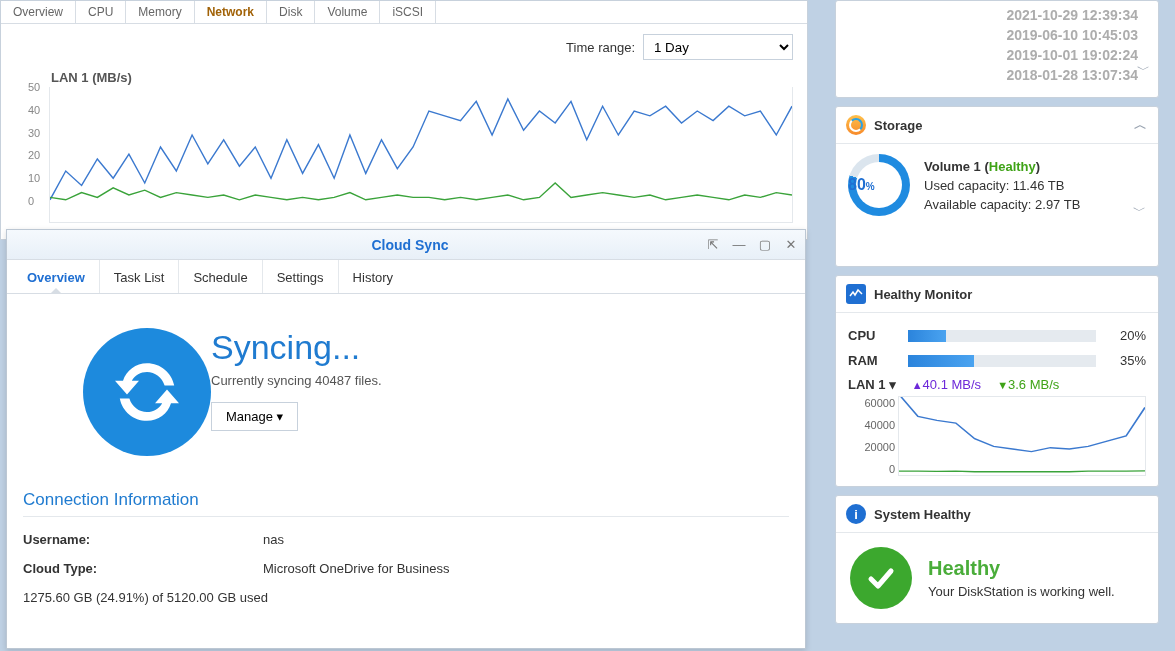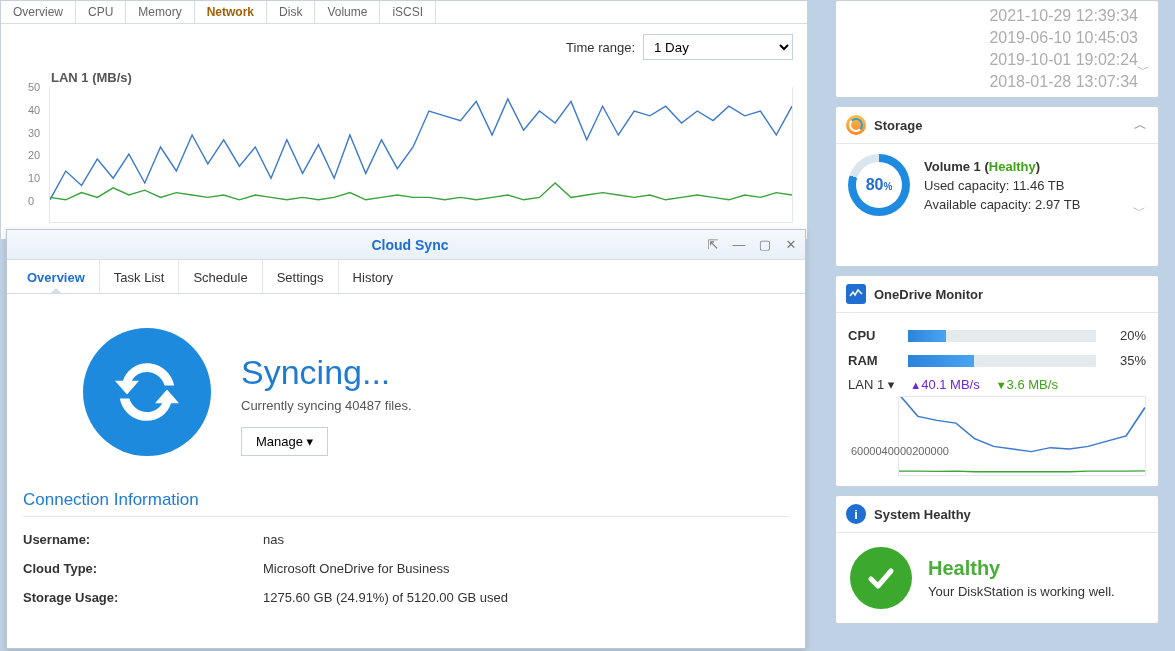--- a/index.html
+++ b/index.html
@@ -25,21 +25,21 @@
   .cs-titlebar { height:30px; background:linear-gradient(#f5f9fd,#e8f0f8); border-bottom:1px solid #d7dde4; display:flex; align-items:center; justify-content:center; position:relative; }
   .cs-title { color:#1f6fd2; font-weight:600; font-size:14px;margin-left:8px; }
   .cs-winbtns { position:absolute; right:6px; top:6px; display:flex; gap:10px; color:#777; }
   .cs-winbtns span { cursor:pointer; width:16px; height:16px; display:flex; align-items:center; justify-content:center; }
   .cs-tabs { display:flex; border-bottom:1px solid #d7dde4; padding-left:6px; }
   .cs-tab { padding:10px 14px 8px; color:#333; cursor:pointer; position:relative; }
   .cs-tab.sep { border-right:1px solid #e4e8ec; }
   .cs-tab.active { color:#1f6fd2; font-weight:700; }
   .cs-tab.active::after { content:""; position:absolute; left:50%; bottom:-1px; margin-left:-6px; width:0; height:0; border:6px solid transparent; border-bottom-color:#d7dde4; }
   .cs-body { padding:34px 16px 6px 16px; }
-  .cs-top { display:flex; gap:30px; align-items:flex-end; margin-bottom:34px; margin-left:60px; }
+  .cs-top { display:flex; align-items:flex-start; margin-bottom:34px; margin-left:60px; }
   .cs-sync-icon { width:128px; height:128px; border-radius:64px; background:#1d8add; display:flex; align-items:center; justify-content:center; }
   .cs-sync-icon svg { width:80px; height:80px; }
   .cs-status-text h1 { font-size:34px; font-weight:400; color:#1f7bd0; margin-bottom:6px; }
   .cs-status-text p { color:#555; margin-bottom:14px; }
   .cs-manage { border:1px solid #c7d1dc; background:#fff; padding:6px 14px; cursor:pointer; font-size:13px; }
   .cs-section-title { color:#1f7bd0; font-size:17px; margin-bottom:6px; }
   .cs-section-hr { border:none; border-top:1px solid #e4e8ec; margin-bottom:8px; }
   .cs-kv { display:flex; padding:7px 0; font-size:13px; color:#333; }
   .cs-kv .k { width:240px; font-weight:600; }
   .cs-kv .v { }
@@ -49,43 +49,43 @@
   .widget { background:#fff; border:1px solid #c7d1dc; border-radius:3px; }
   .widget-hd { display:flex; align-items:center; gap:8px; padding:8px 10px; border-bottom:1px solid #e4e8ec; font-weight:700; color:#333; }
   .widget-hd .ico { width:20px; height:20px; border-radius:3px; display:flex; align-items:center; justify-content:center; font-size:13px; color:#fff; }
   .hd-storage .ico { background:linear-gradient(#ffc04a,#f78a2a); border-radius:50%; position:relative; }
   .hd-storage .ico::after{ content:""; position:absolute; inset:3px; border-radius:50%; border:2px solid #fff; border-top-color:#2aa3e6; border-right-color:#2aa3e6; }
   .hd-rmon .ico { background:#1f6fd2; }
   .hd-health .ico { background:#1f6fd2; border-radius:50%; }
   .widget-body { padding:10px 12px; position:relative; }
 
   .log-widget { height:98px; overflow:hidden; }
-  .log-row { display:flex; justify-content:flex-end; color:#adadad; font-size:16px; padding:2px 18px; }
+  .log-row { display:flex; justify-content:flex-end; color:#adadad; font-size:14px; padding:2px 18px;font-weight:bold; }
   .log-more { position:absolute; right:8px; color:#9aa4b1; }
 
   .donut-wrap { display:flex; gap:14px; align-items:center; }
-  .donut { width:62px; height:62px; border-radius:50%; background:conic-gradient(#1f8be0 0 288deg, #dbe5ee 288deg 360deg); display:flex; align-items:center; justify-content:center; position:relative; }
+  .donut { width:62px; height:62px; border-radius:50%; background:conic-gradient(#1f8be0 0 288deg, #dbe5ee 288deg 360deg); display:flex; align-items:center; position:relative; }
   .donut::after{ content:""; position:absolute; inset:8px; background:#fff; border-radius:50%; }
   .donut span{ position:relative; z-index:1; font-weight:700; color:#1f6fd2; font-size:16px; }
   .donut span small{ font-size:10px; }
   .storage-info div{ padding:2px 0; }
   .healthy-txt { color:#3fa317; font-weight:600; }
 
   .bar-row { display:flex; align-items:center; gap:10px; padding:5px 0; }
   .bar-row .lbl { width:50px; font-weight:700; }
   .bar-row .bar { flex:1; height:12px; background:#e5eaef; position:relative; }
   .bar-row .bar .fill { position:absolute; left:0; top:0; bottom:0; background:linear-gradient(90deg,#2b84dc,#4aa3f0); }
   .bar-row .pct { width:40px; text-align:right; }
   .lan-row { display:flex; align-items:center; gap:16px; padding-top:4px; }
-  .lan-row .lan-lbl { font-weight:400;text-align:center; }
+  .lan-row .lan-lbl { font-weight:700;text-align:center; }
   .up { color:#6d28d9; }
   .down { color:#3fa317; }
   .arrow { font-size:11px; }
   .mini-chart { margin-top:4px; height:80px; border:1px solid #e4e8ec; position:relative; margin-left:50px; }
-  .mini-yaxis { position:absolute; left:-48px; top:0; height:100%; display:flex; flex-direction:row; justify-content:space-between; font-size:11px; color:#666; text-align:right; width:44px;margin-top:48px; }
+  .mini-yaxis { position:absolute; left:-48px; top:0; height:100%; display:flex; flex-direction:column; justify-content:space-between; font-size:11px; color:#666; text-align:right; width:44px; }
 
   .health-body { display:flex; gap:16px; align-items:center; padding:14px; }
   .health-ico { width:62px; height:62px; border-radius:50%; background:#3ca82e; display:flex; align-items:center; justify-content:center; }
   .health-txt h2{ color:#4aad3a; font-size:20px; font-weight:600; margin-bottom:4px; }
 </style>
 </head>
 <body>
 
 <div class="rm-window">
   <div class="rm-tabs">
@@ -170,21 +170,20 @@
     <hr class="cs-section-hr">
     <div class="cs-kv">
         <div class="k">Username:</div>
         <div class="v">nas</div>
       </div>
     <div class="cs-kv">
         <div class="k">Cloud Type:</div>
         <div class="v">Microsoft OneDrive for Business</div>
       </div>
     <div class="cs-kv">
-        <div class="k">Storage Usage:</div>
         <div class="v">1275.60 GB (24.91%) of 5120.00 GB used</div>
       </div>
   </div>
 </div>
 
 <div class="sidebar">
 
   <div class="widget log-widget">
     <div class="widget-body" style="padding:4px 2px;">
       <div class="log-row">2021-10-29 12:39:34</div>
@@ -217,21 +216,21 @@
     <div style="height:40px"></div>
   </div>
 
   <div class="widget">
     <div class="widget-hd hd-rmon">
       <span class="ico">
           <svg width="14" height="14" viewBox="0 0 14 14">
             <polyline points="1,9 4,5 6,8 9,3 13,7" stroke="#fff" fill="none" stroke-width="1.5"></polyline>
           </svg>
         </span>
-      <span>OneDrive Monitor</span>
+      <span>Healthy Monitor</span>
     </div>
     <div class="widget-body">
       <div class="bar-row">
         <span class="lbl">CPU</span>
         <span class="bar">
             <span class="fill" id="cpu-fill" style="width: 20%;"></span>
           </span>
         <span class="pct">20%</span>
       </div>
       <div class="bar-row">

